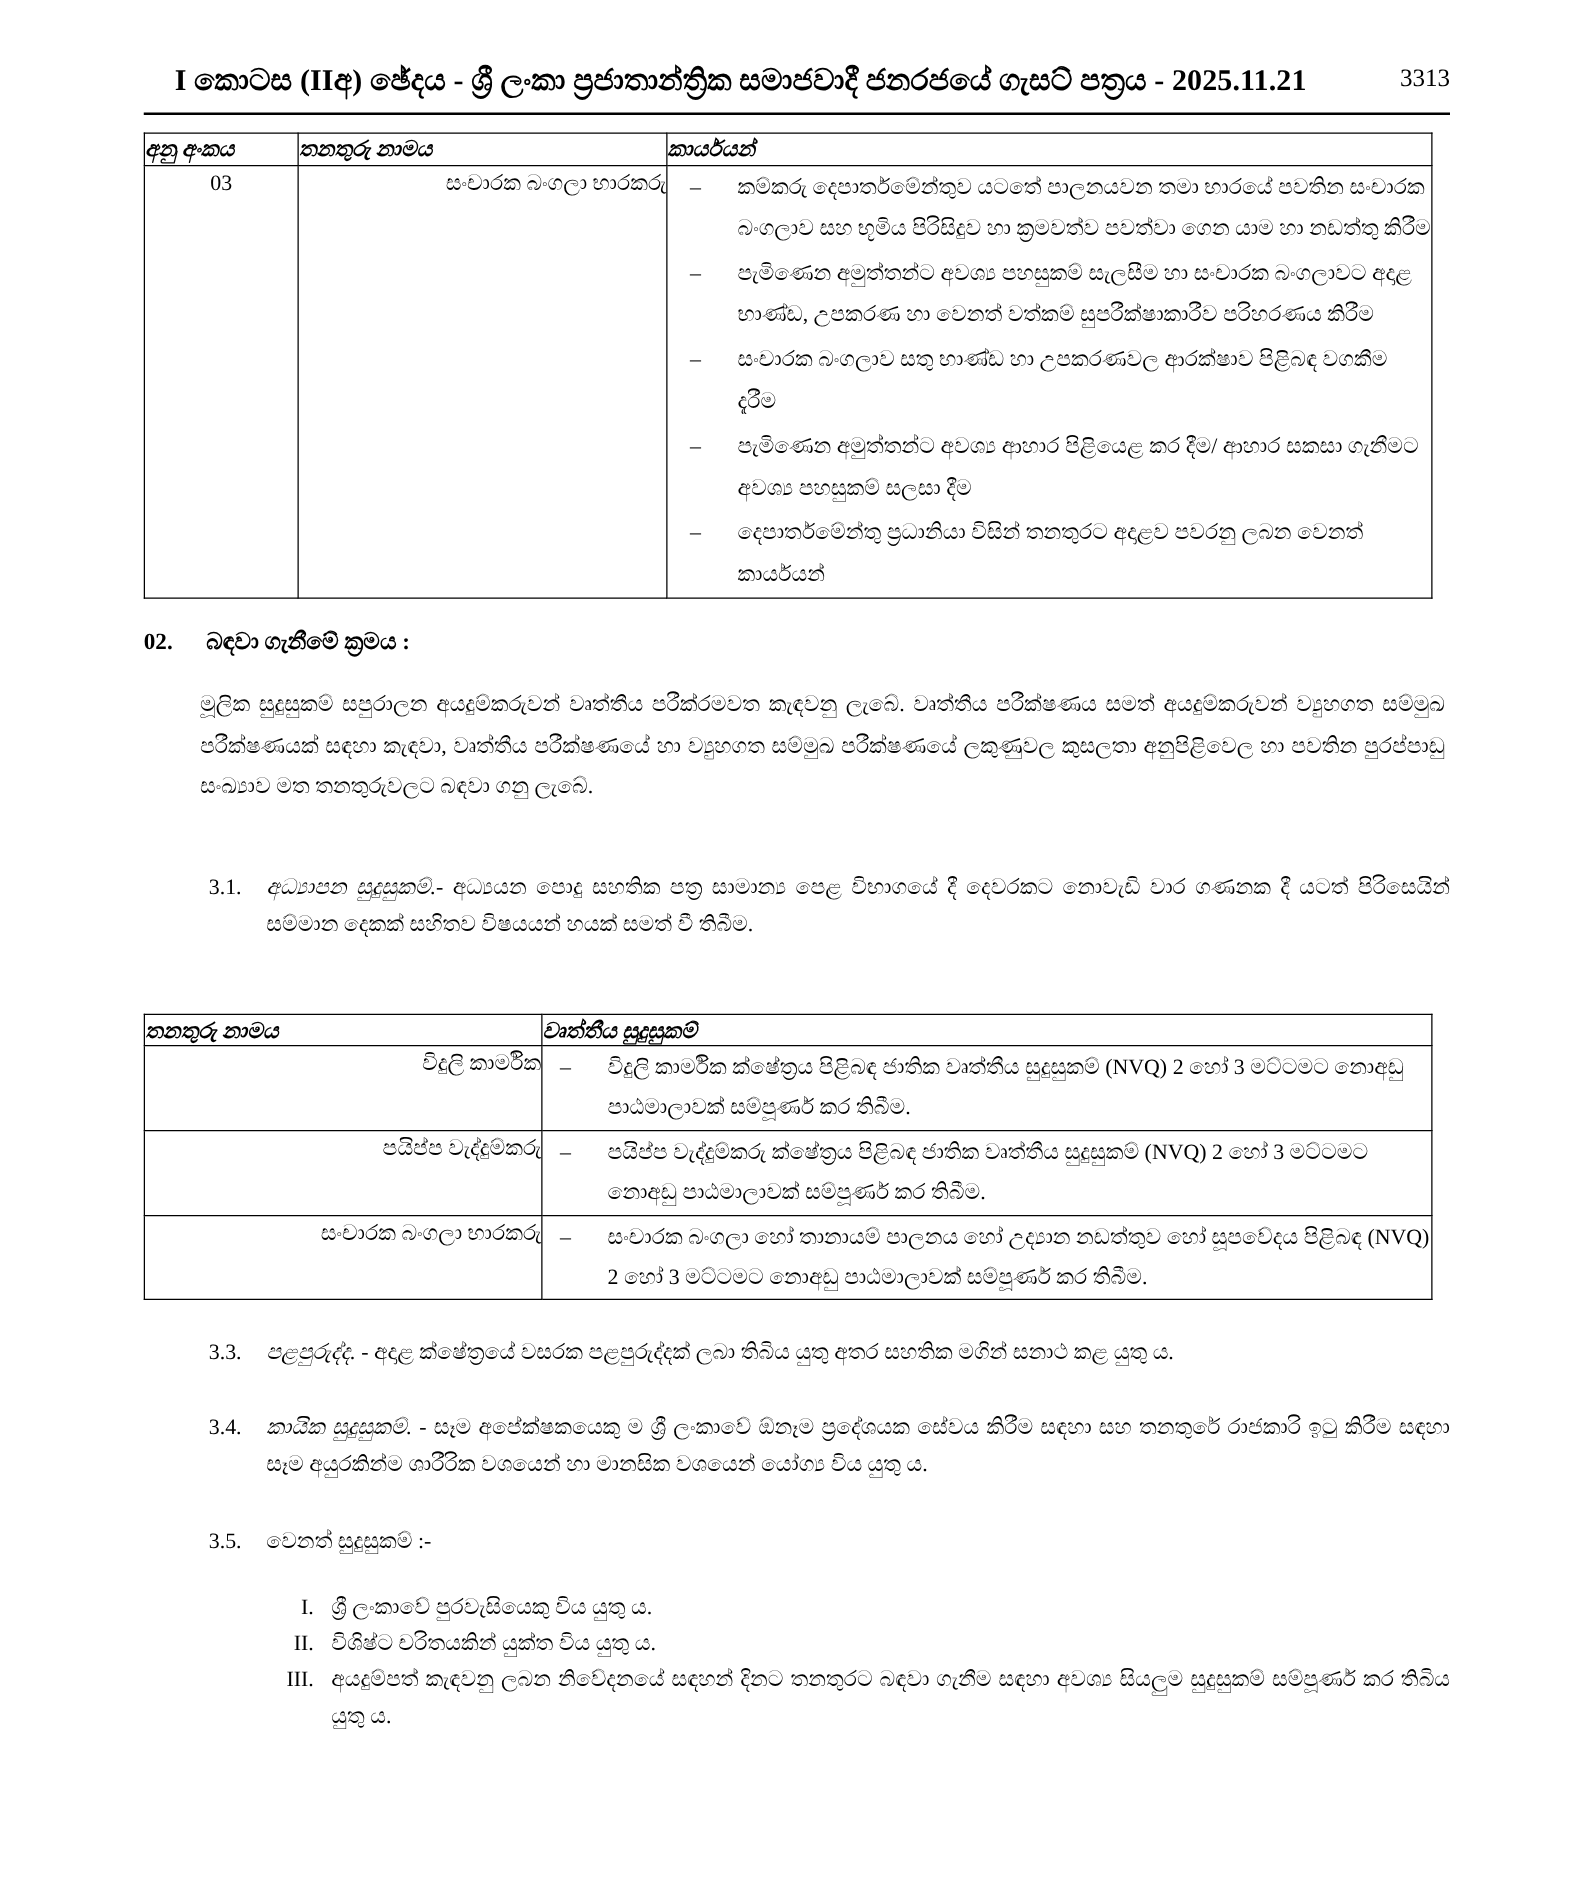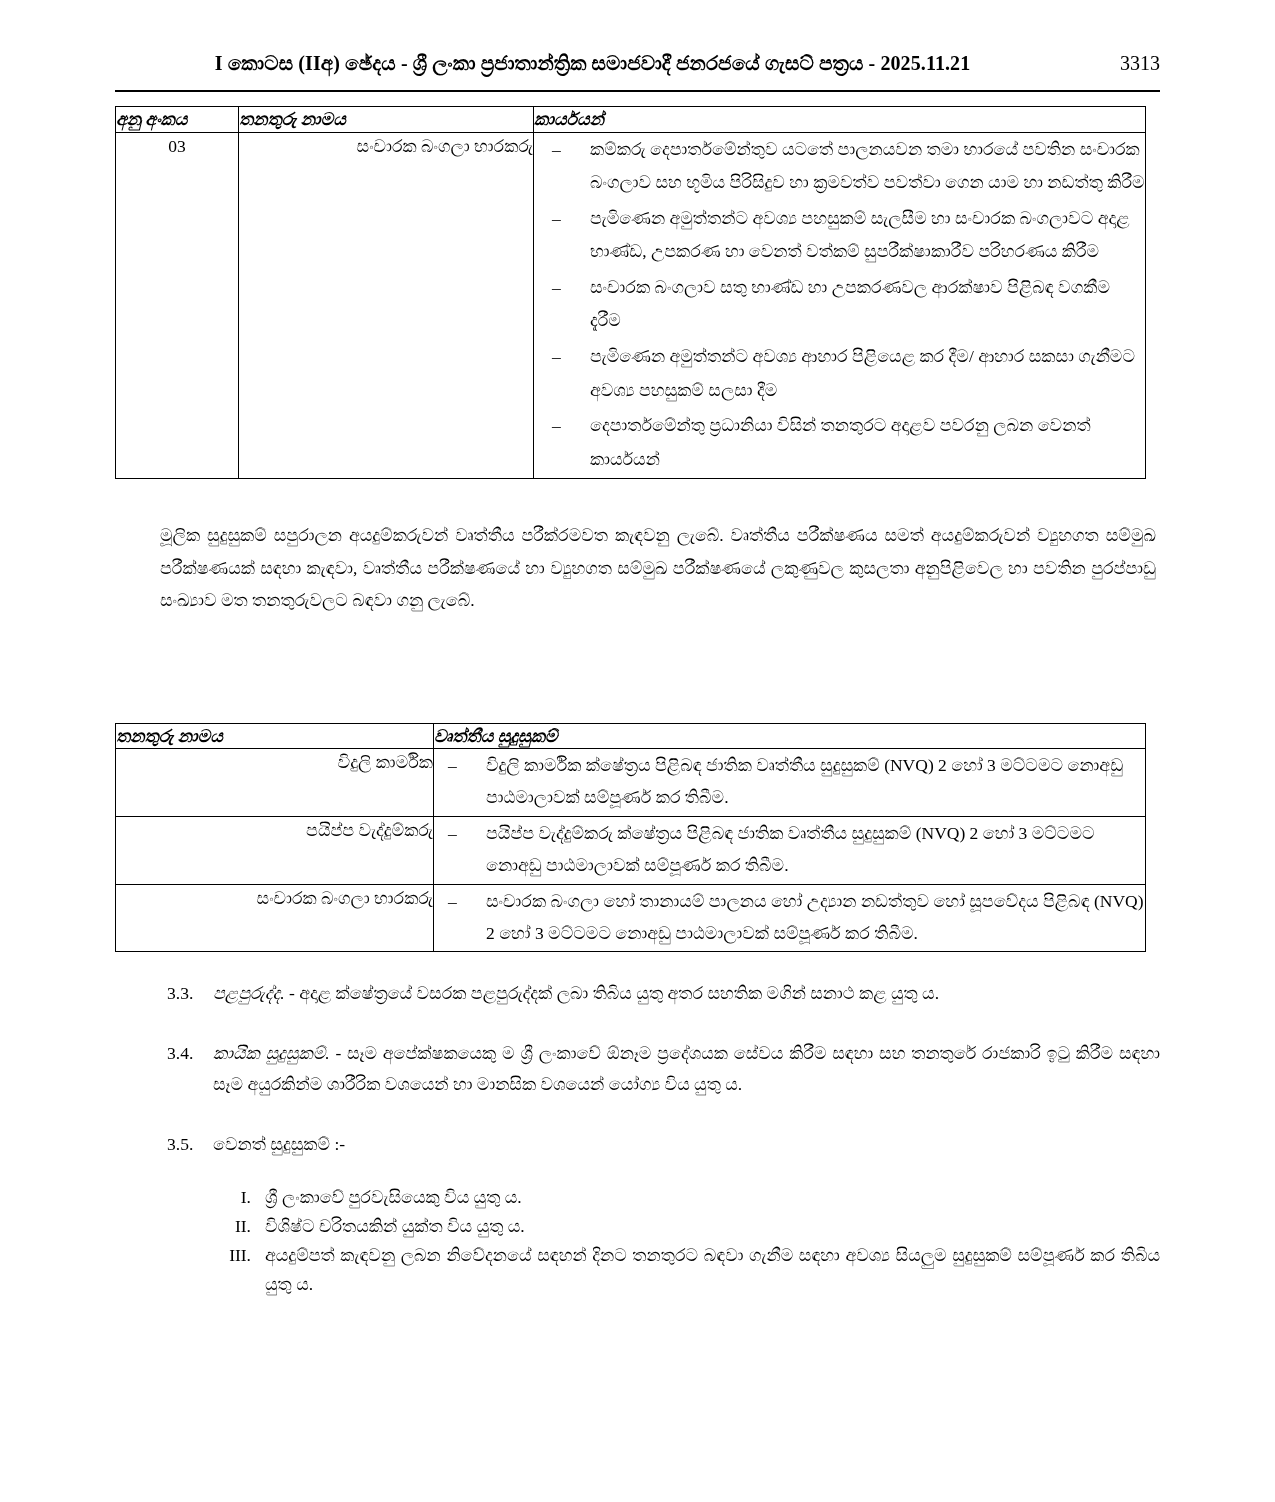--- a/index.html
+++ b/index.html
@@ -30,21 +30,21 @@
     height: 34px;
   }
   .header-title {
     position: absolute;
     left: 0;
     right: 90px;
     top: 0;
     text-align: center;
     font-family: "Liberation Serif", "DejaVu Serif", serif;
     font-weight: bold;
-    font-size: 20px;
+    font-size: 24px;
     letter-spacing: 0.1px;
     white-space: nowrap;
   }
   .header-page-no {
     position: absolute;
     right: 0;
     top: 0;
     font-size: 20px;
     font-weight: normal;
     font-family: "Liberation Serif", "DejaVu Serif", serif;
@@ -249,30 +249,38 @@
             </li>
           </ul>
         </td>
       </tr>
     </tbody>
   </table>
 
   <div class="sp-22"></div>
 
   <div class="section">
+    <div class="sec-heading">
+      <span class="num">02.</span>
+      <span>බඳවා ගැනීමේ ක්‍රමය :</span>
+    </div>
     <div class="sp-18"></div>
     <div class="body-para">මූලික සුදුසුකම් සපුරාලන අයදුම්කරුවන් වෘත්තීය පරීක්රමවත කැඳවනු ලැබේ. වෘත්තීය පරීක්ෂණය සමත් අයදුම්කරුවන් ව්‍යුහගත සම්මුඛ පරීක්ෂණයක් සඳහා කැඳවා, වෘත්තීය පරීක්ෂණයේ හා ව්‍යුහගත සම්මුඛ පරීක්ෂණයේ ලකුණුවල කුසලතා අනුපිළිවෙල හා පවතින පුරප්පාඩු සංඛ්‍යාව මත තනතුරුවලට බඳවා ගනු ලැබේ.</div>
   </div>
 
   <div class="sp-24"></div>
 
   <div class="section">
 
     <div class="sp-26"></div>
 
+    <div class="sub-item">
+      <span class="sub-num">3.1.</span>
+      <span class="lead">අධ්‍යාපන සුදුසුකම්.-</span><span> අධ්‍යයන පොදු සහතික පත්‍ර සාමාන්‍ය පෙළ විභාගයේ දී දෙවරකට නොවැඩි වාර ගණනක දී යටත් පිරිසෙයින් සම්මාන දෙකක් සහිතව විෂයයන් හයක් සමත් වී තිබීම.</span>
+    </div>
 
     <div class="sp-30"></div>
 
   </div>
 
   <div class="sp-26"></div>
 
   <table class="doc-table">
     <colgroup>
       <col style="width:318px">

